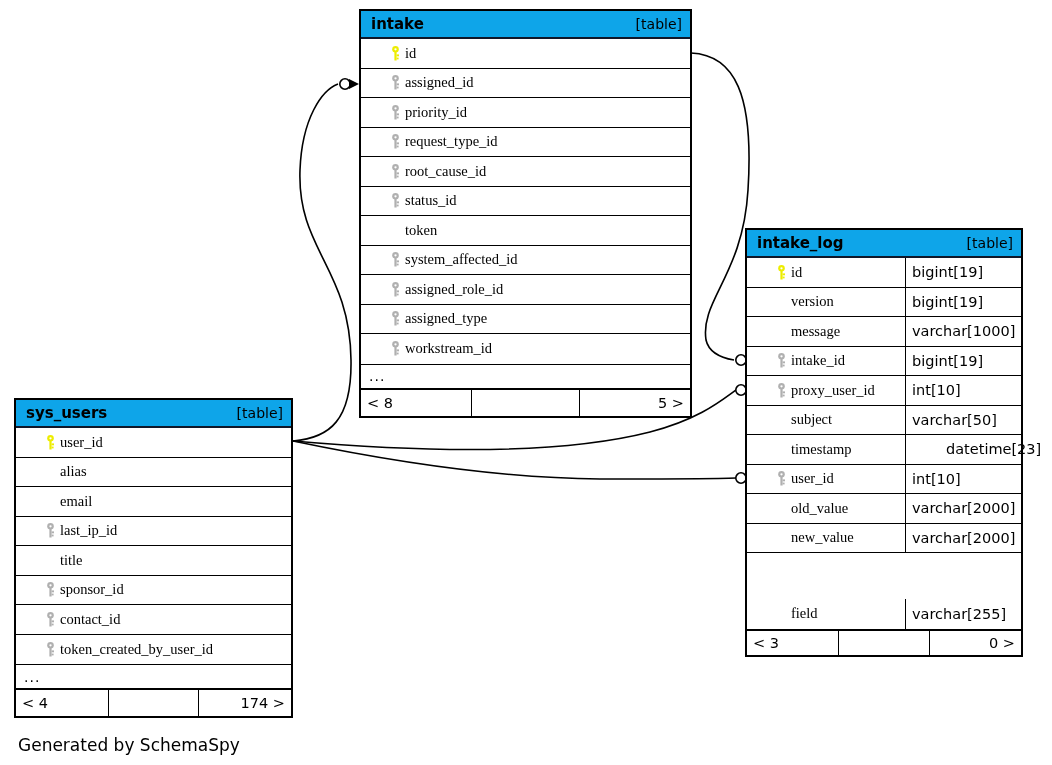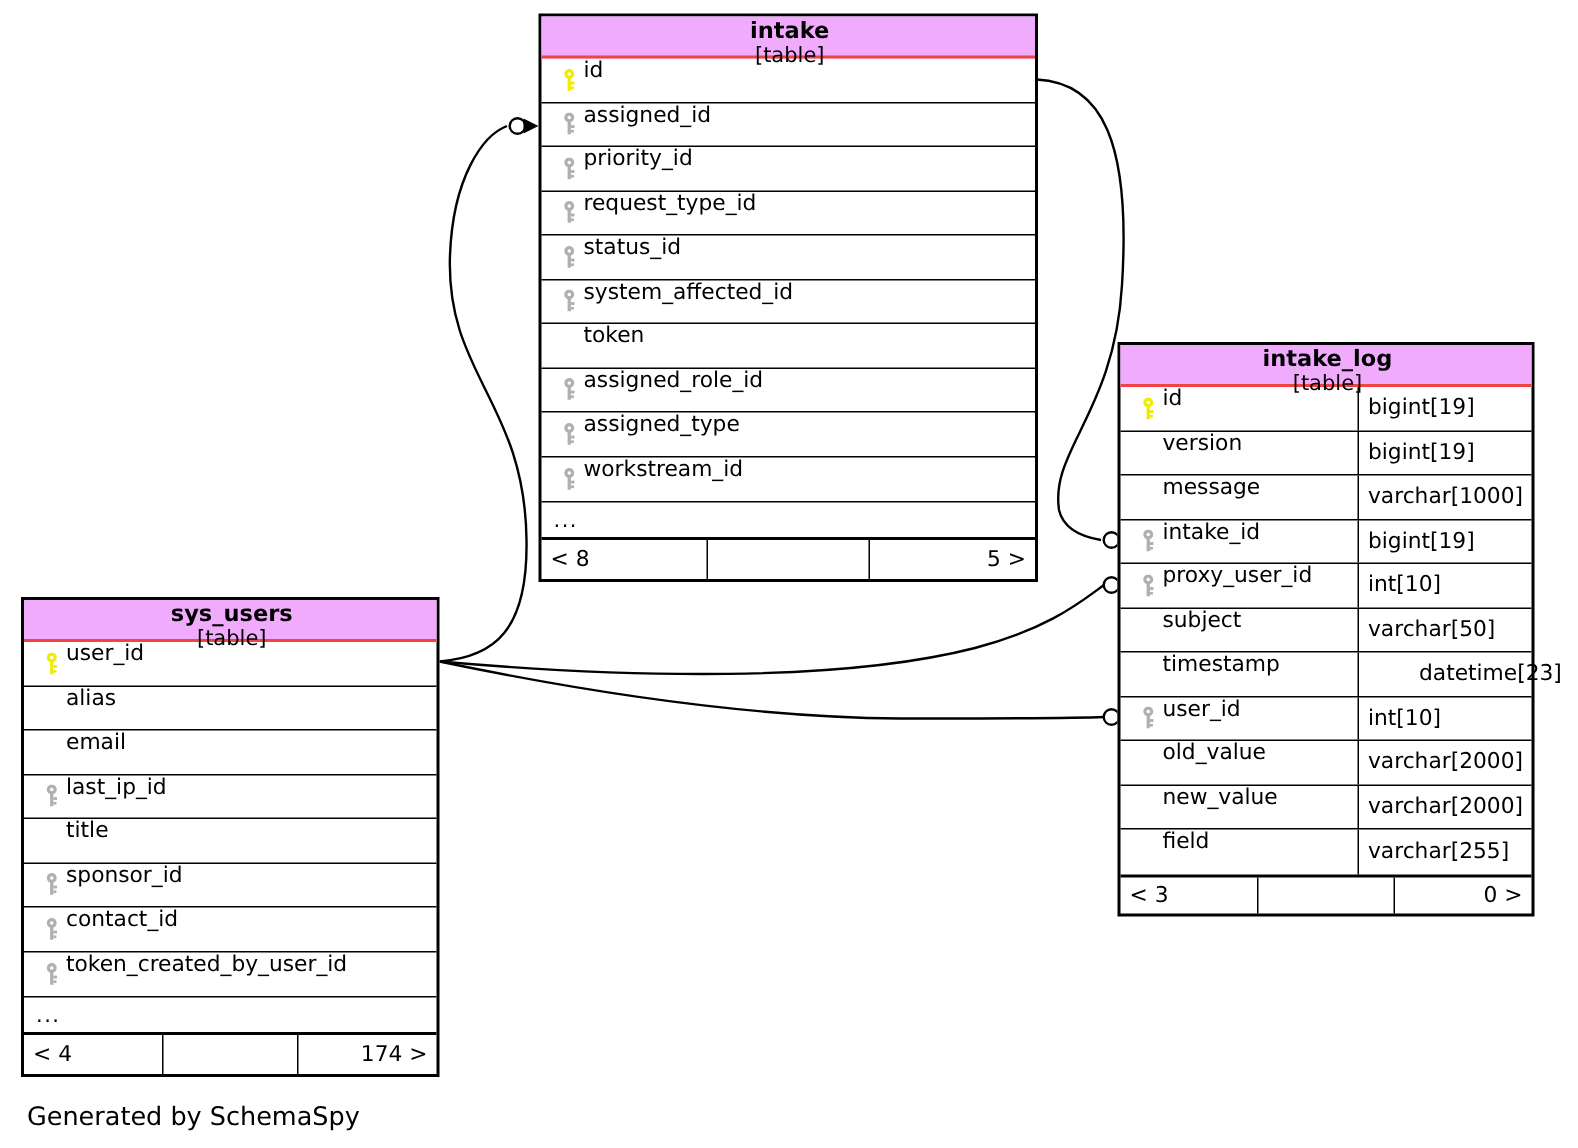--- a/index.html
+++ b/index.html
@@ -40,26 +40,25 @@
     border: 2px solid #000000;
     box-sizing: border-box;
     font-size: 14.5px;
     color: #000000;
   }
 
   .tbl-header {
     display: flex;
     align-items: center;
     justify-content: space-between;
-    background: #f0abfc;
-    border-bottom: 2px solid #ef4444;
+    background: #0ea5e9;
+    border-bottom: 2px solid #0f172a;
     height: 28px;
     padding: 0 8px 0 10px;
     box-sizing: border-box;
-    flex-direction: column;
   }
   .tbl-name {
     font-weight: bold;
     font-size: 15px;
     letter-spacing: 0;
   }
   .tbl-kind {
     font-size: 14px;
     color: #000000;
   }
@@ -68,24 +67,26 @@
     display: flex;
     align-items: stretch;
     height: 29.5px;
     border-bottom: 1px solid #000000;
     box-sizing: border-box;
   }
   .tbl-row:last-of-type { border-bottom: none; }
 
   .col-name {
     display: flex;
+    align-items: center;
     flex: 1 1 auto;
-    padding-left: 8px;
+    padding-left: 24px;
     box-sizing: border-box;
     min-width: 0;
+    font-family: Liberation Serif, serif;
   }
   .col-type {
     display: flex;
     align-items: center;
     flex: 0 0 auto;
     padding-left: 6px;
     border-left: 1px solid #000000;
     box-sizing: border-box;
   }
 
@@ -243,41 +244,55 @@
           <div class="col-name">
             <span class="keyslot">
               <svg class="key-icon" width="9" height="15" viewBox="0 0 9 15" xmlns="http://www.w3.org/2000/svg">
                 <circle cx="4.5" cy="3.3" r="3.3" fill="#b0b0b0"></circle>
                 <circle cx="4.5" cy="3.3" r="1.15" fill="#ffffff"></circle>
                 <rect x="3.4" y="5.4" width="2.2" height="9.1" fill="#b0b0b0"></rect>
                 <rect x="5.6" y="8.4" width="2.4" height="1.9" fill="#b0b0b0"></rect>
                 <rect x="5.6" y="11.6" width="2.0" height="1.8" fill="#b0b0b0"></rect>
               </svg>
             </span>
+            <span class="colname-txt">root_cause_id</span>
+          </div>
+        </div>
+        <div class="tbl-row">
+          <div class="col-name">
+            <span class="keyslot">
+              <svg class="key-icon" width="9" height="15" viewBox="0 0 9 15" xmlns="http://www.w3.org/2000/svg">
+                <circle cx="4.5" cy="3.3" r="3.3" fill="#b0b0b0"></circle>
+                <circle cx="4.5" cy="3.3" r="1.15" fill="#ffffff"></circle>
+                <rect x="3.4" y="5.4" width="2.2" height="9.1" fill="#b0b0b0"></rect>
+                <rect x="5.6" y="8.4" width="2.4" height="1.9" fill="#b0b0b0"></rect>
+                <rect x="5.6" y="11.6" width="2.0" height="1.8" fill="#b0b0b0"></rect>
+              </svg>
+            </span>
             <span class="colname-txt">status_id</span>
           </div>
         </div>
         <div class="tbl-row">
           <div class="col-name">
+            <span class="keyslot"></span>
+            <span class="colname-txt">token</span>
+          </div>
+        </div>
+        <div class="tbl-row">
+          <div class="col-name">
             <span class="keyslot">
               <svg class="key-icon" width="9" height="15" viewBox="0 0 9 15" xmlns="http://www.w3.org/2000/svg">
                 <circle cx="4.5" cy="3.3" r="3.3" fill="#b0b0b0"></circle>
                 <circle cx="4.5" cy="3.3" r="1.15" fill="#ffffff"></circle>
                 <rect x="3.4" y="5.4" width="2.2" height="9.1" fill="#b0b0b0"></rect>
                 <rect x="5.6" y="8.4" width="2.4" height="1.9" fill="#b0b0b0"></rect>
                 <rect x="5.6" y="11.6" width="2.0" height="1.8" fill="#b0b0b0"></rect>
               </svg>
             </span>
             <span class="colname-txt">system_affected_id</span>
-          </div>
-        </div>
-        <div class="tbl-row">
-          <div class="col-name">
-            <span class="keyslot"></span>
-            <span class="colname-txt">token</span>
           </div>
         </div>
         <div class="tbl-row">
           <div class="col-name">
             <span class="keyslot">
               <svg class="key-icon" width="9" height="15" viewBox="0 0 9 15" xmlns="http://www.w3.org/2000/svg">
                 <circle cx="4.5" cy="3.3" r="3.3" fill="#b0b0b0"></circle>
                 <circle cx="4.5" cy="3.3" r="1.15" fill="#ffffff"></circle>
                 <rect x="3.4" y="5.4" width="2.2" height="9.1" fill="#b0b0b0"></rect>
                 <rect x="5.6" y="8.4" width="2.4" height="1.9" fill="#b0b0b0"></rect>
@@ -446,21 +461,21 @@
         </div>
         <div class="tbl-row">
           <div class="col-name">
             <span class="keyslot"></span>
             <span class="colname-txt">new_value</span>
           </div>
           <div class="col-type" style="flex-basis: 116px; width: 116px;">
             <span>varchar[2000]</span>
           </div>
         </div>
-        <div class="tbl-row" style="border-bottom: none;">
+        <div class="tbl-row" style="border-bottom: none; margin-top: 46px;">
           <div class="col-name">
             <span class="keyslot"></span>
             <span class="colname-txt">field</span>
           </div>
           <div class="col-type" style="flex-basis: 116px; width: 116px;">
             <span>varchar[255]</span>
           </div>
         </div>
       </div>
     <div class="tbl-footer has-toprule">

